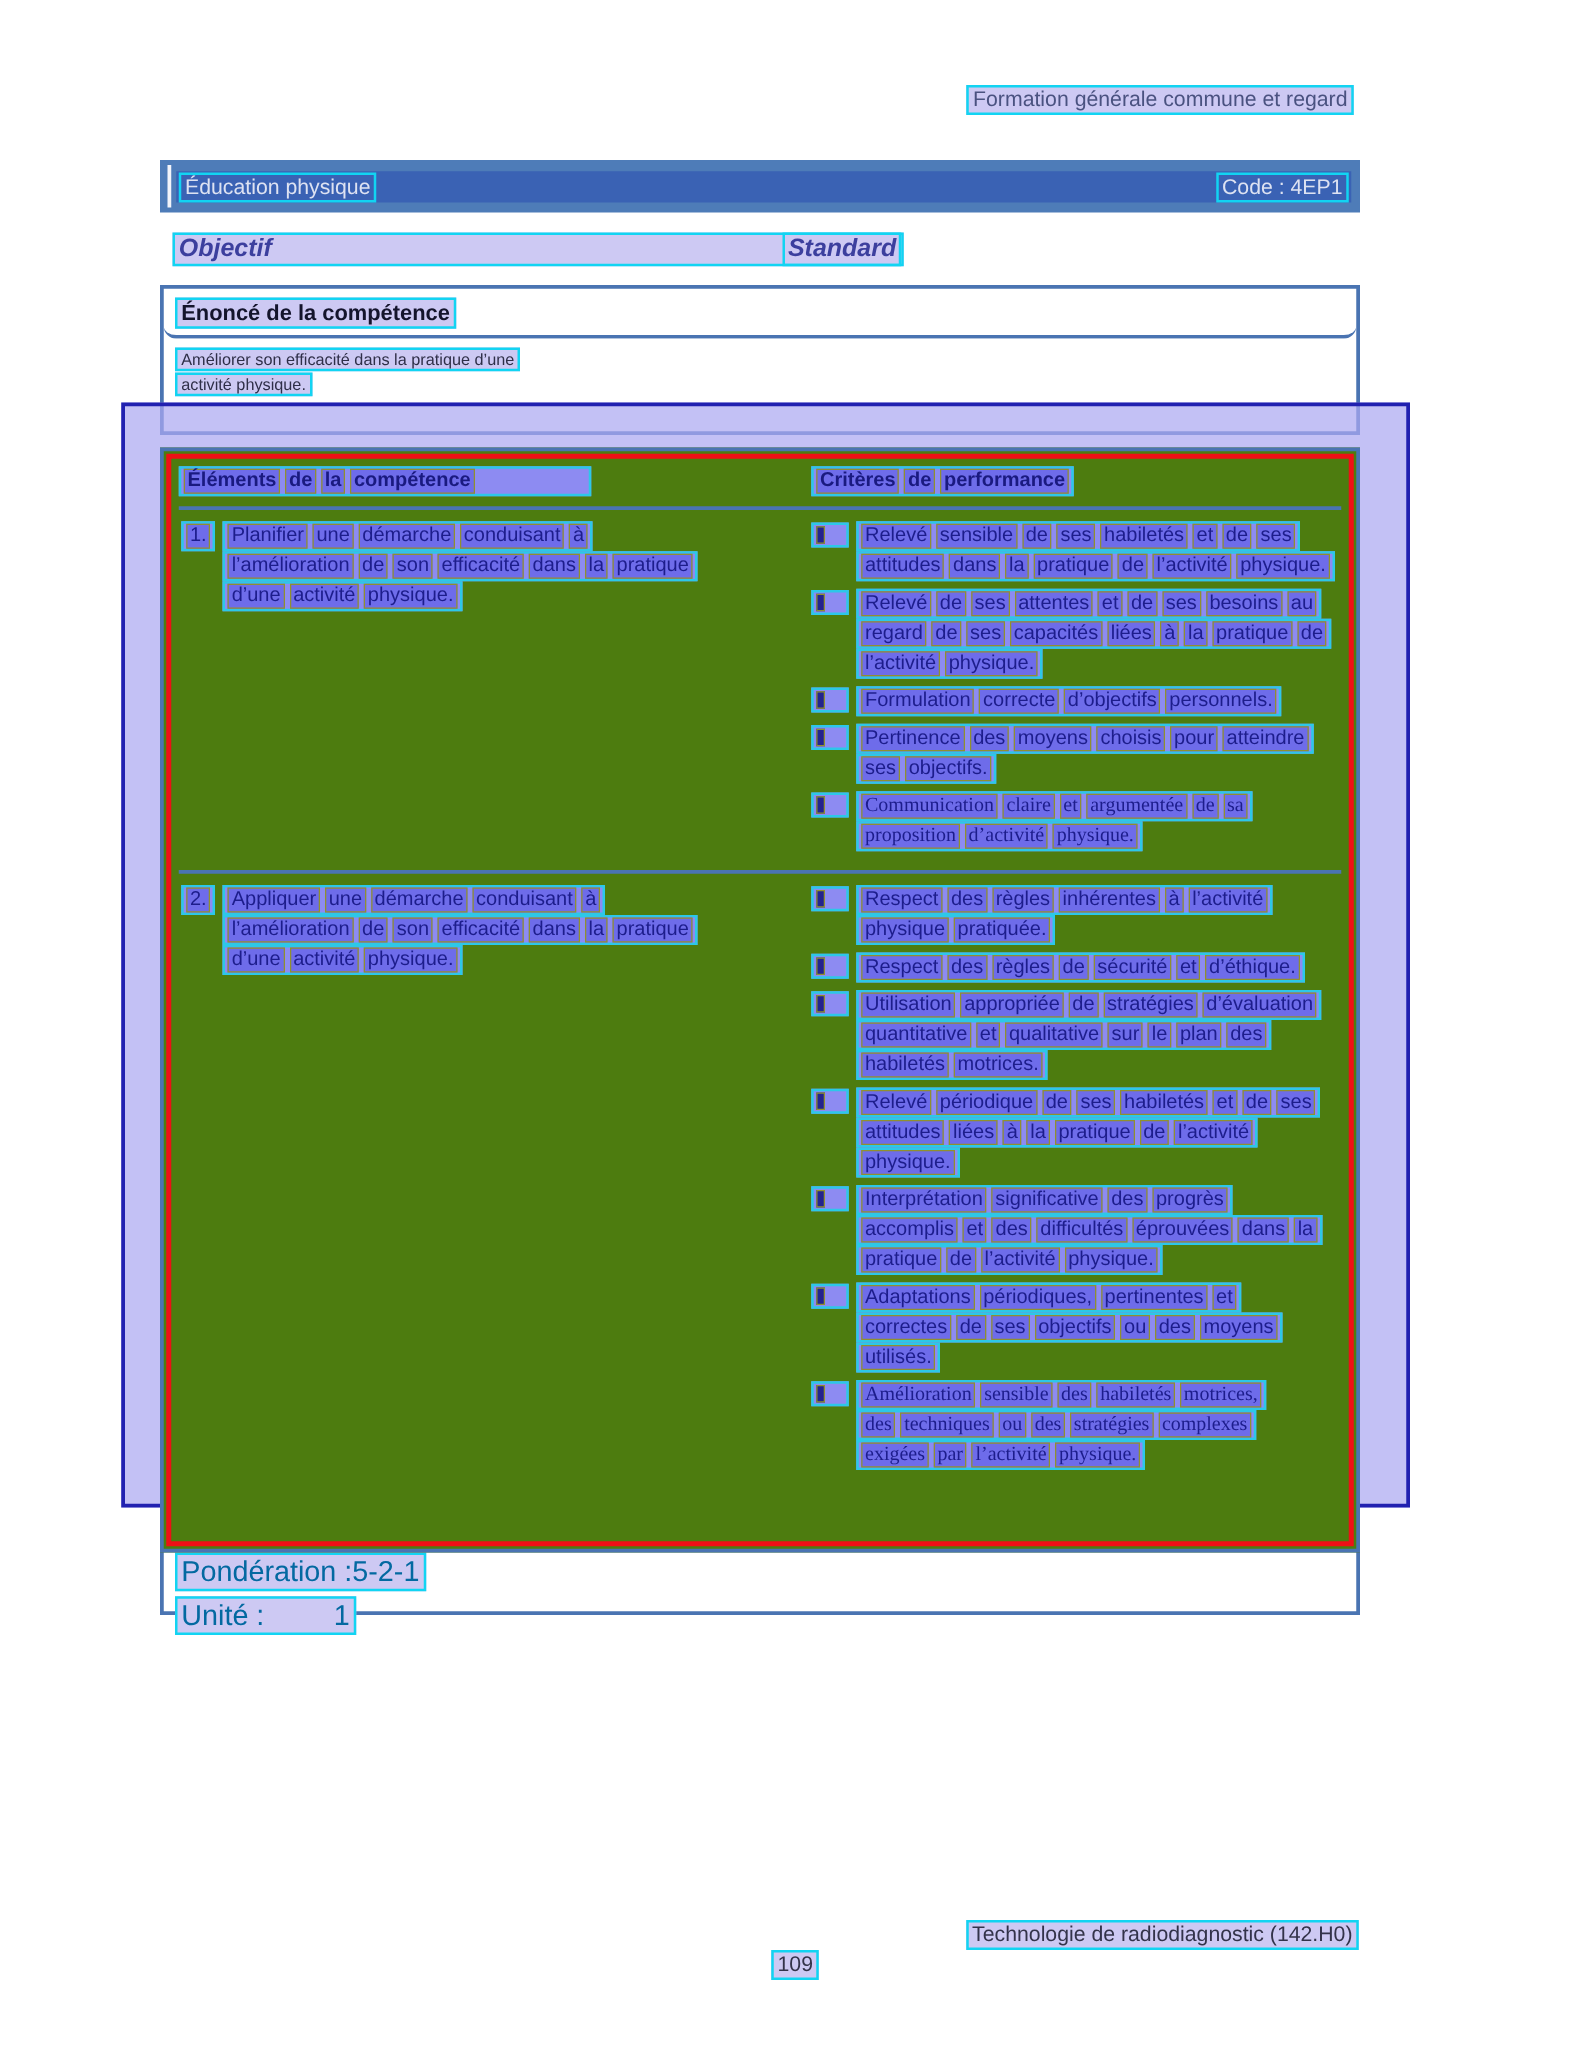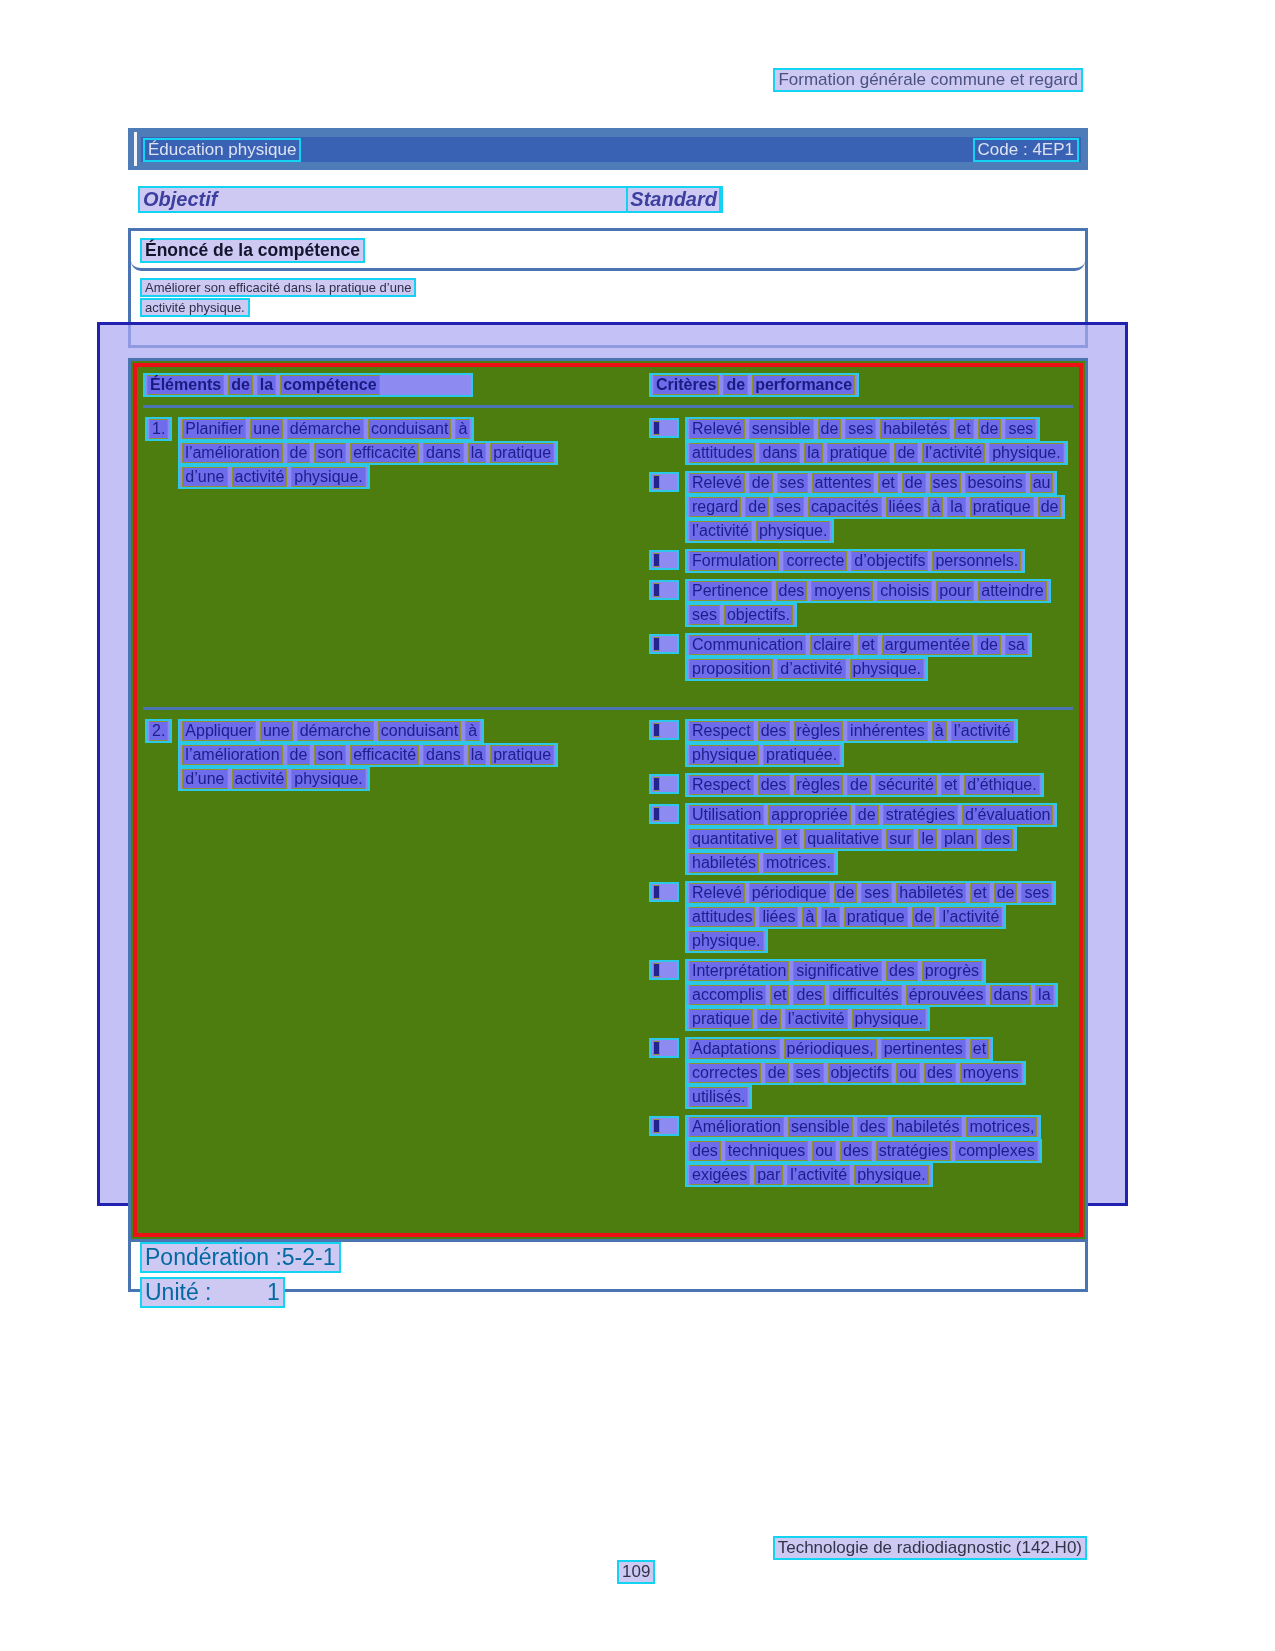--- a/index.html
+++ b/index.html
@@ -70,21 +70,21 @@
     box-sizing:border-box;align-items:center;
   }
   .w{
     border:1px solid #90902f;background:#6e6cea;padding:0 2px;margin:0 2px;
     font-size:16px;line-height:18px;color:#1d1d8c;white-space:pre;
   }
   .thead-row .w{font-weight:bold;color:#1a1a80;}
   .hdr1{width:330px;}
   .num-box{margin:0 6px 0 2px;}
   .bullet{display:flex;align-items:flex-start;margin-bottom:6px;}
-  .bullet:last-child{margin-bottom:16px;}
+  .bullet:last-child{margin-bottom:5px;font-family:Liberation Serif, serif;}
   .marker-box{
     width:30px;height:20px;border:2px solid #2cc8e8;background:#8d8bf2;
     margin:1px 6px 0 38px;box-sizing:border-box;display:flex;align-items:center;flex:none;
   }
   .marker-glyph{width:5px;height:12px;background:#23238e;border:1px solid #90902f;margin-left:2px;}
   
   .activ-box{top:1158px;height:134px;z-index:4;}
   .activ-box .head-row{padding:6px 9px 4px 9px;border-bottom:3px solid #4a74b2;}
   .activ-rows{padding:4px 9px;font-size:23px;color:#0369a1;}
   .activ-rows .hl{display:table;margin-top:4px;}

